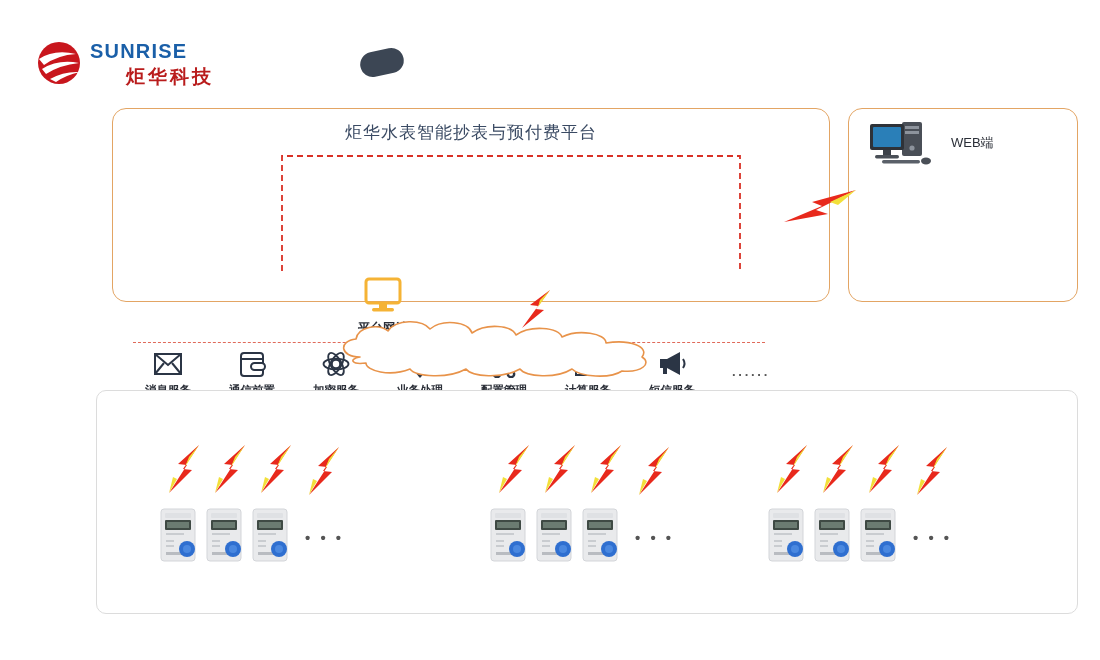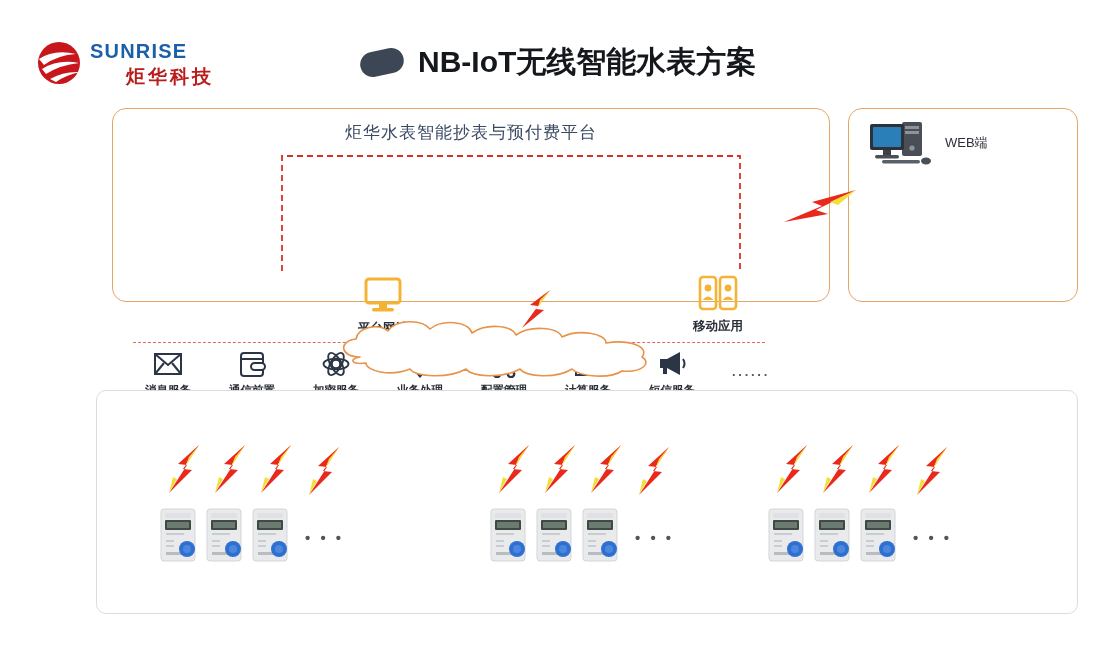--- a/index.html
+++ b/index.html
@@ -50,21 +50,21 @@
   .svc .sl{font-size:11.5px;font-weight:bold;color:#2b2f38;margin-top:4px;white-space:nowrap;}
   .svc-dots{position:absolute;left:592px;top:18px;width:60px;text-align:center;
     font-size:13px;letter-spacing:2px;color:#555;font-weight:bold;}
 
   
   .terminals{position:absolute;left:848px;top:108px;width:228px;height:192px;
     border:1.5px solid #e3a564;border-radius:14px;background:#fff;}
   .term-row{position:absolute;left:14px;width:200px;height:56px;display:flex;align-items:center;}
   .term-ic{width:76px;height:56px;display:flex;align-items:center;justify-content:center;flex:0 0 auto;}
   .term-lb{font-size:13px;color:#2b2f38;margin-left:6px;}
-  .tr0{top:6px;}
+  .tr0{top:6px;gap:6px;}
   .tr1{top:66px;}
   .tr2{top:126px;}
 
   
   .cloud{position:absolute;left:330px;top:315px;width:350px;height:66px;}
   .cloud-label{position:absolute;left:0;top:24px;width:350px;text-align:center;
     font-size:15px;color:#3a4a63;font-family:"Liberation Serif",serif;}
 
   
   .bolt-h{position:absolute;left:782px;top:188px;width:80px;height:48px;}
@@ -94,54 +94,40 @@
       <path d="M3 18 Q18 8 40 13 Q22 14 8 24 Z" fill="#ffffff"></path>
       <path d="M6 28 Q22 18 43 22 Q24 24 10 33 Z" fill="#ffffff"></path>
       <path d="M14 38 Q28 30 44 31 Q30 34 20 41 Z" fill="#ffffff"></path>
     </svg>
     <div class="logo-en">SUNRISE</div>
     <div class="logo-cn">炬华科技</div>
   </div>
 
   <div class="title-wrap">
     <div class="title-bullet"></div>
-    <div class="title-text">NB-IoT无线智能水表方案</div>
   </div>
 
   <div class="platform">
     <div class="platform-title">炬华水表智能抄表与预付费平台</div>
 
     <svg class="dash-path" viewBox="0 0 672 192">
       <path d="M147 162 L147 47 L605 47 L605 160" fill="none" stroke="#d93025" stroke-width="1.8" stroke-dasharray="6,4"></path>
     </svg>
 
     <div class="node node-web">
       <div class="glyph">
         <svg width="40" height="36" viewBox="0 0 40 36">
           <rect x="3" y="2" width="34" height="24" rx="3" fill="none" stroke="#f5b335" stroke-width="3"></rect>
           <rect x="16" y="26" width="8" height="5" fill="#f5b335"></rect>
           <rect x="9" y="31" width="22" height="3.4" rx="1.7" fill="#f5b335"></rect>
         </svg>
       </div>
       <div class="cap">平台网站</div>
     </div>
 
-    <div class="node node-app">
-      <div class="glyph">
-        <svg width="44" height="38" viewBox="0 0 44 38">
-          <rect x="4" y="3" width="16" height="32" rx="3" fill="none" stroke="#f5b335" stroke-width="2.6"></rect>
-          <rect x="24" y="3" width="16" height="32" rx="3" fill="none" stroke="#f5b335" stroke-width="2.6"></rect>
-          <circle cx="12" cy="14" r="3.4" fill="#f5b335"></circle>
-          <path d="M6.5 26 Q12 19 17.5 26 Z" fill="#f5b335"></path>
-          <circle cx="32" cy="14" r="3.4" fill="#f5b335"></circle>
-          <path d="M26.5 26 Q32 19 37.5 26 Z" fill="#f5b335"></path>
-        </svg>
-      </div>
-      <div class="cap">移动应用</div>
-    </div>
 
     <div class="divider"></div>
 
     <div class="svc-row">
 
       <div class="svc" style="left:0px;top:0;">
         <div class="sg">
           <svg width="30" height="26" viewBox="0 0 30 26">
             <rect x="2" y="3" width="26" height="20" fill="none" stroke="#2b3545" stroke-width="2"></rect>
             <path d="M2 3 L15 14 L28 3" fill="none" stroke="#2b3545" stroke-width="2"></path>

